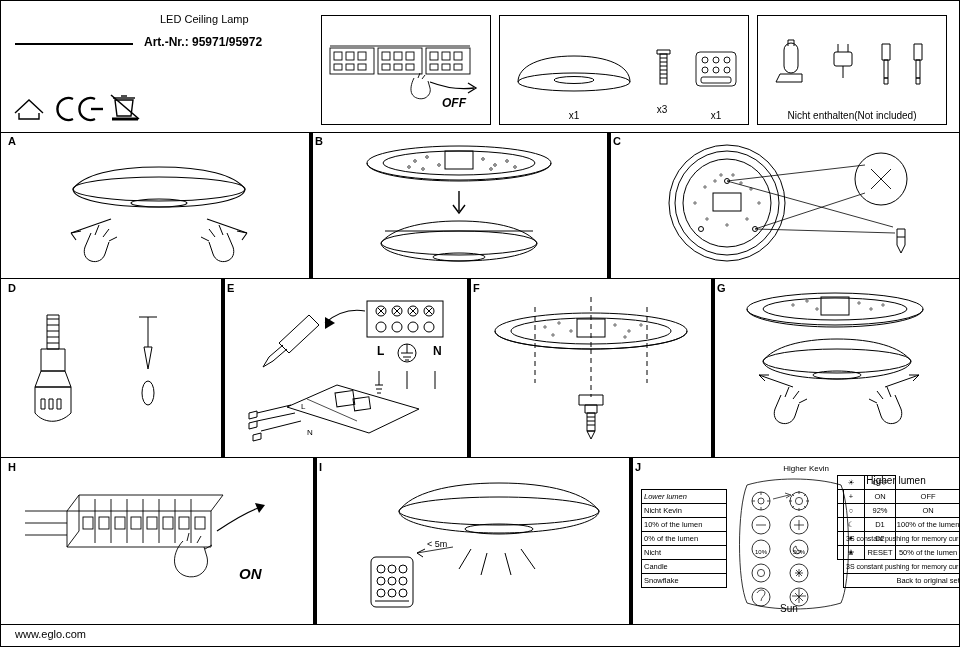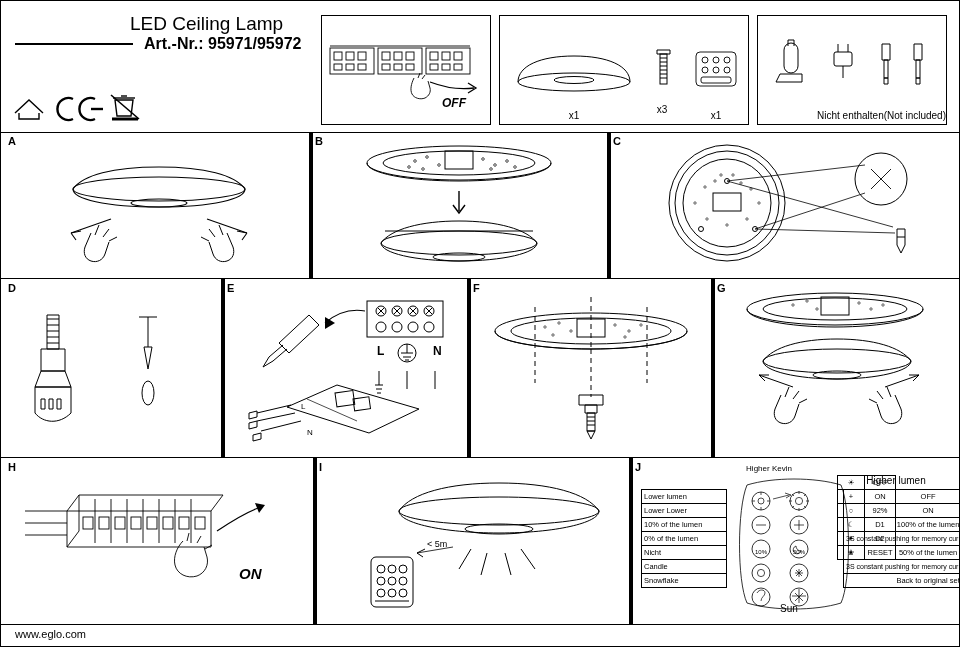--- a/index.html
+++ b/index.html
@@ -3,22 +3,22 @@
 <meta charset="utf-8">
 <style>
   html,body{margin:0;padding:0;background:#fff;}
   body{width:960px;height:647px;font-family:"Liberation Sans",sans-serif;color:#000;}
   .sheet{position:relative;width:960px;height:647px;box-sizing:border-box;border:1px solid #000;}
   .hline{position:absolute;background:#000;height:1px;left:0;right:0;}
 
   
   .brand{position:absolute;left:16px;top:8px;font-size:30px;letter-spacing:1px;font-weight:bold;font-family:"Liberation Sans",sans-serif;}
   .brand-line{position:absolute;left:14px;top:42px;width:118px;height:2px;background:#000;}
-  .title{position:absolute;left:129px;top:12px;font-size:19px;}
-  .artnr{position:absolute;left:143px;top:34px;font-size:16px;font-weight:bold;}
+  .title{position:absolute;left:159px;top:12px;font-size:11px;}
+  .artnr{position:absolute;left:143px;top:34px;font-size:12px;font-weight:bold;}
   .artnr span.lab{font-weight:bold;}
   .marks{position:absolute;left:10px;top:88px;width:300px;height:36px;}
 
   .hdrbox{position:absolute;border:1px solid #000;box-sizing:border-box;}
 
   
   .cell{position:absolute;box-sizing:border-box;}
   .cellLabel{position:absolute;font-size:11px;font-weight:bold;}
   .cellDivider{position:absolute;background:#000;width:4px;}
 
@@ -150,21 +150,21 @@
         <path d="M124 28 l8 0 l0 16 l-8 0 Z"></path>
         <path d="M126 44 l4 0 l0 18 l-4 0 Z"></path>
         <path d="M126 62 l4 0 l0 6 l-4 0 Z"></path>
       </g>
       <g fill="none" stroke="#000" stroke-width="1">
         <path d="M156 28 l8 0 l0 16 l-8 0 Z"></path>
         <path d="M158 44 l4 0 l0 18 l-4 0 Z"></path>
         <path d="M158 62 l4 0 l0 6 l-4 0 Z"></path>
       </g>
     </svg>
-    <div class="t ctr" style="left:0;top:94px;width:188px;text-align:right;">Nicht enthalten(Not included)</div>
+    <div class="t ctr" style="left:0;top:94px;width:188px;">Nicht enthalten(Not included)</div>
   </div>
 
   <div class="hline" style="top:131px;"></div>
   <div class="hline" style="top:277px;"></div>
   <div class="hline" style="top:456px;"></div>
   <div class="hline" style="top:623px;"></div>
 
   <div class="cellDivider" style="left:308px;top:131px;height:146px;"></div>
   <div class="cellDivider" style="left:606px;top:131px;height:146px;"></div>
   <div class="cellDivider" style="left:220px;top:277px;height:179px;"></div>
@@ -458,31 +458,31 @@
         <path d="M96 88 L132 82" stroke-width="0.8"></path>
         <path d="M96 88 L104 84 M96 88 L102 92"></path>
       </g>
       <text x="106" y="82" font-size="9" font-family="Liberation Sans, sans-serif">&lt; 5m</text>
     </svg>
   </div>
 
   <div class="cellLabel" style="left:634px;top:460px;">J</div>
   <div class="cell" style="left:640px;top:460px;width:316px;height:160px;">
 
-    <div class="t ctr" style="left:68px;top:3px;width:120px;font-size:8px;">Higher Kevin</div>
+    <div class="t ctr" style="left:68px;top:3px;width:120px;font-size:8px;text-align:right;">Higher Kevin</div>
     <div class="t ctr" style="left:200px;top:14px;width:110px;font-size:10px;">Higher lumen</div>
 
     <div style="position:absolute;left:0px;top:28px;width:86px;">
       <table class="kevin">
         <tbody>
             <tr>
-              <td style="width:86px;">Lower lumen</td>
-            </tr>
-        <tr>
-              <td>Lower Lower</td>
+              <td style="width:86px;font-style:italic;">Lower lumen</td>
+            </tr>
+        <tr>
+              <td>Nicht Kevin</td>
             </tr>
         <tr>
               <td>10% of the lumen</td>
             </tr>
         <tr>
               <td>0% of the lumen</td>
             </tr>
         <tr>
               <td>Nicht</td>
             </tr>

